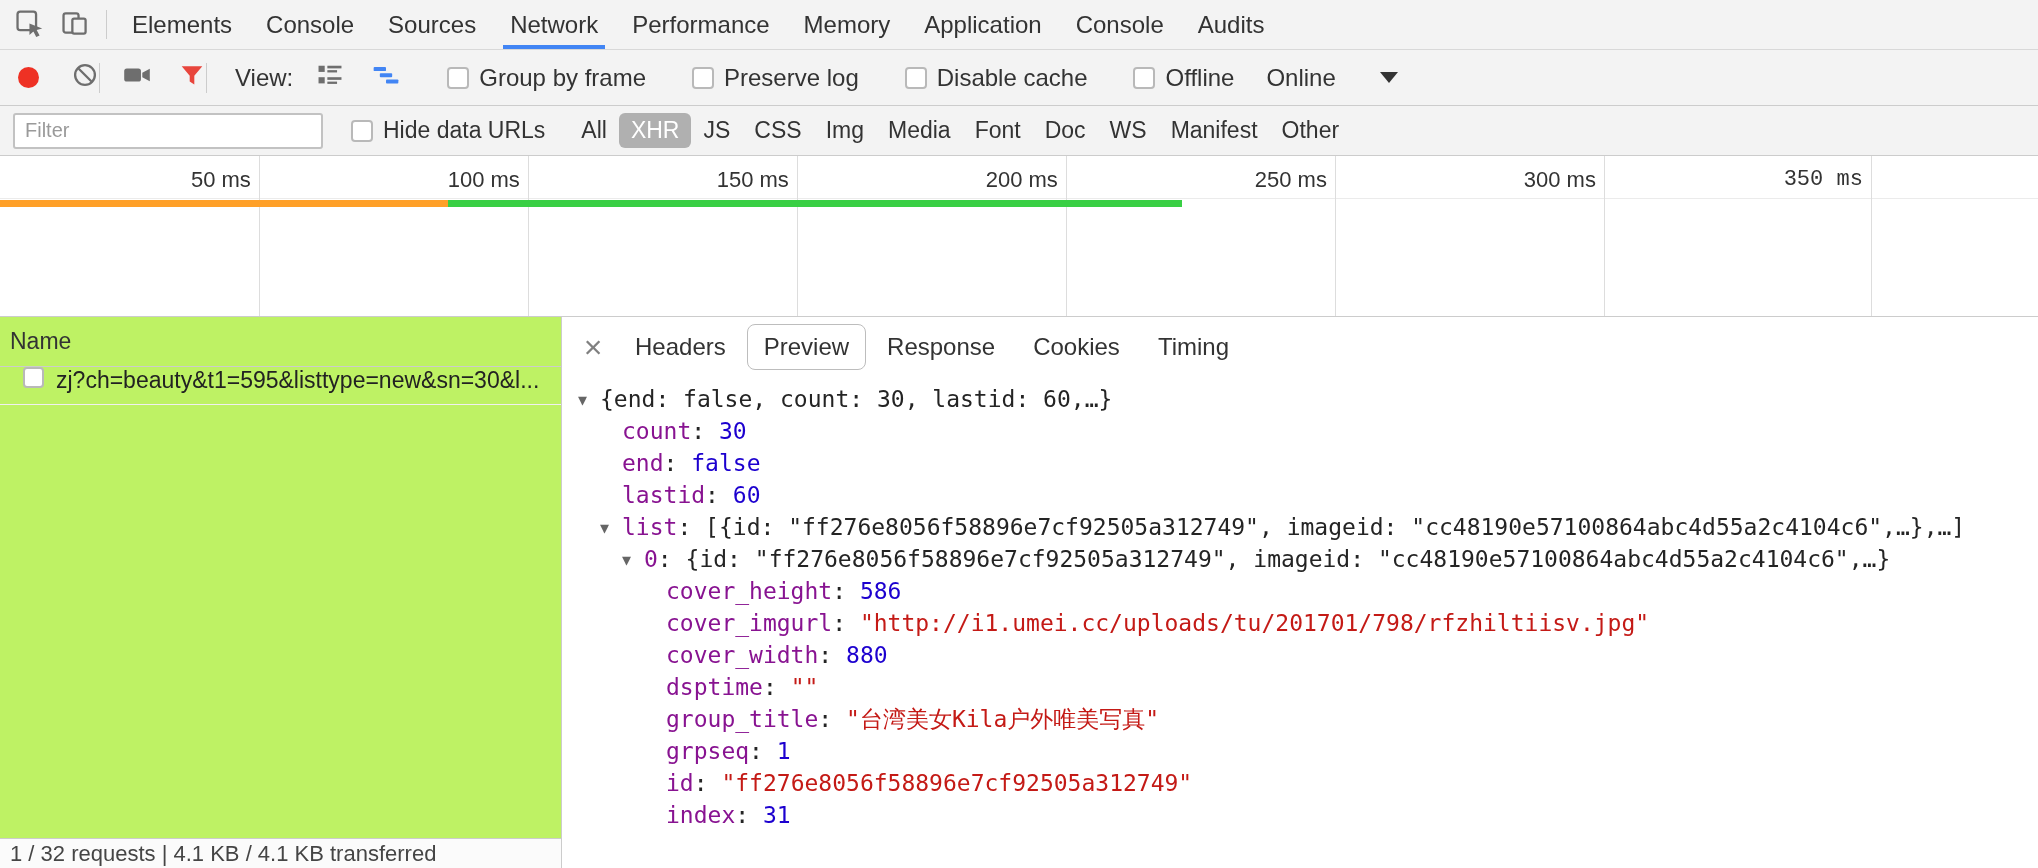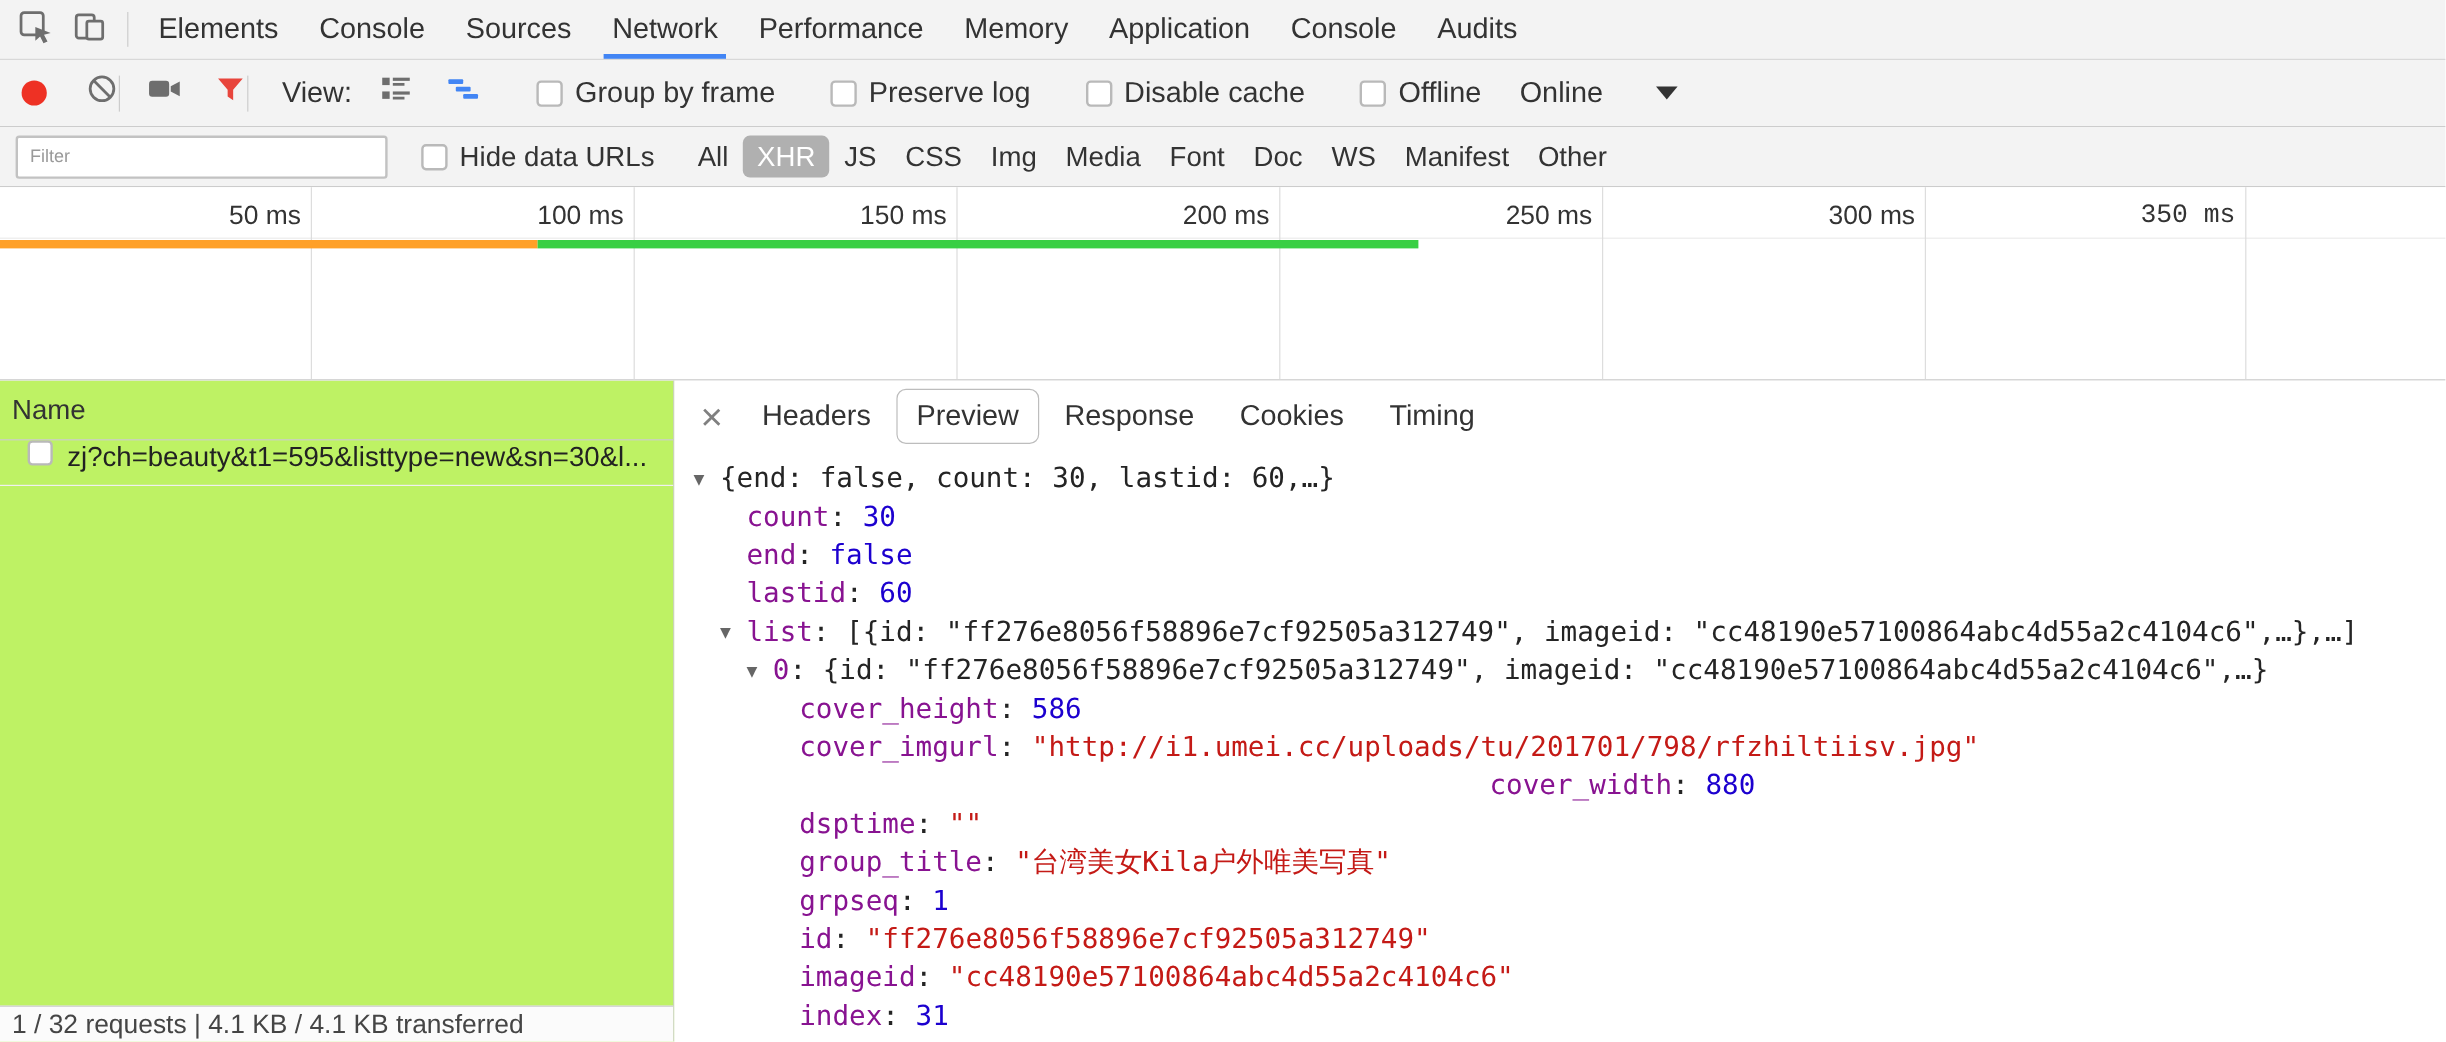--- a/index.html
+++ b/index.html
@@ -30,21 +30,21 @@
   .overview-wrap { color:var(--c-accent); display:flex; align-items:center; }
   .select { display:flex; align-items:center; }
   .caret { width:0; height:0; border-left:9px solid transparent; border-right:9px solid transparent;
     border-top:11px solid #333; margin-left:44px; }
 
   
   .filterbar { display:flex; align-items:center; height:50px; background:#f3f3f3;
     border-bottom:1px solid #ccc; font-size:23px; }
   .filter-input { width:310px; height:36px; margin-left:13px; border:2px solid #c2c2c2;
     border-radius:3px; background:#fff; font-family:"Liberation Sans",sans-serif;
-    font-size:15px; padding:0 10px; color:#4c1d95; outline:none; }
+    font-size:20px; padding:0 10px; color:#4c1d95; outline:none; }
   .filter-input::placeholder { color:#9a9a9a; }
   #type-filters { display:flex; align-items:center; margin-left:24px; }
   .ftype { padding:4px 12px; color:#333; border-radius:6px; white-space:nowrap; }
   .ftype.selected { background:var(--c-pill_gray); color:#fff; }
 
   
   .overview { position:relative; height:161px; background:#fff; border-bottom:1px solid #ccc; }
   .gridline { position:absolute; top:0; bottom:0; width:1px; background:#ddd; }
   .ticklabel { position:absolute; top:11px; font-size:22px; color:#333; white-space:nowrap; }
   .ovdivider { position:absolute; top:42px; left:0; right:0; height:1px; background:#ebebeb; }
@@ -227,24 +227,23 @@
       </div>
       <div class="tree" id="tree">
           <div class="tree-row" style="padding-left: 16px;"><span class="arrow">▼</span><span class="tk-plain">{end: false, count: 30, lastid: 60,…}</span></div>
           <div class="tree-row" style="padding-left: 38px;"><span class="arrow"></span><span class="tk-key">count</span><span class="tk-plain">: </span><span class="tk-num">30</span></div>
           <div class="tree-row" style="padding-left: 38px;"><span class="arrow"></span><span class="tk-key">end</span><span class="tk-plain">: </span><span class="tk-num">false</span></div>
           <div class="tree-row" style="padding-left: 38px;"><span class="arrow"></span><span class="tk-key">lastid</span><span class="tk-plain">: </span><span class="tk-num">60</span></div>
           <div class="tree-row" style="padding-left: 38px;"><span class="arrow">▼</span><span class="tk-key">list</span><span class="tk-plain">: [{id: "ff276e8056f58896e7cf92505a312749", imageid: "cc48190e57100864abc4d55a2c4104c6",…},…]</span></div>
           <div class="tree-row" style="padding-left: 60px;"><span class="arrow">▼</span><span class="tk-key">0</span><span class="tk-plain">: {id: "ff276e8056f58896e7cf92505a312749", imageid: "cc48190e57100864abc4d55a2c4104c6",…}</span></div>
           <div class="tree-row" style="padding-left: 82px;"><span class="arrow"></span><span class="tk-key">cover_height</span><span class="tk-plain">: </span><span class="tk-num">586</span></div>
           <div class="tree-row" style="padding-left: 82px;"><span class="arrow"></span><span class="tk-key">cover_imgurl</span><span class="tk-plain">: </span><span class="tk-str">"http://i1.umei.cc/uploads/tu/201701/798/rfzhiltiisv.jpg"</span></div>
-          <div class="tree-row" style="padding-left: 82px; text-align: center;"><span class="arrow"></span><span class="tk-key">cover_width</span><span class="tk-plain">: </span><span class="tk-num">880</span></div>
+          <div class="tree-row" style="padding-left: 82px;"><span class="arrow"></span><span class="tk-key">cover_width</span><span class="tk-plain">: </span><span class="tk-num">880</span></div>
           <div class="tree-row" style="padding-left: 82px;"><span class="arrow"></span><span class="tk-key">dsptime</span><span class="tk-plain">: </span><span class="tk-str">""</span></div>
           <div class="tree-row" style="padding-left: 82px;"><span class="arrow"></span><span class="tk-key">group_title</span><span class="tk-plain">: </span><span class="tk-str">"台湾美女Kila户外唯美写真"</span></div>
           <div class="tree-row" style="padding-left: 82px;"><span class="arrow"></span><span class="tk-key">grpseq</span><span class="tk-plain">: </span><span class="tk-num">1</span></div>
           <div class="tree-row" style="padding-left: 82px;"><span class="arrow"></span><span class="tk-key">id</span><span class="tk-plain">: </span><span class="tk-str">"ff276e8056f58896e7cf92505a312749"</span></div>
-          <div class="tree-row" style="padding-left: 82px;"><span class="arrow"></span><span class="tk-key">imageid</span><span class="tk-plain">: </span><span class="tk-str">"cc48190e57100864abc4d55a2c4104c6"</span></div>
           <div class="tree-row" style="padding-left: 82px;"><span class="arrow"></span><span class="tk-key">index</span><span class="tk-plain">: </span><span class="tk-num">31</span></div>
         </div>
     </div>
   </div>
 
 </div>
 
 </body></html>

